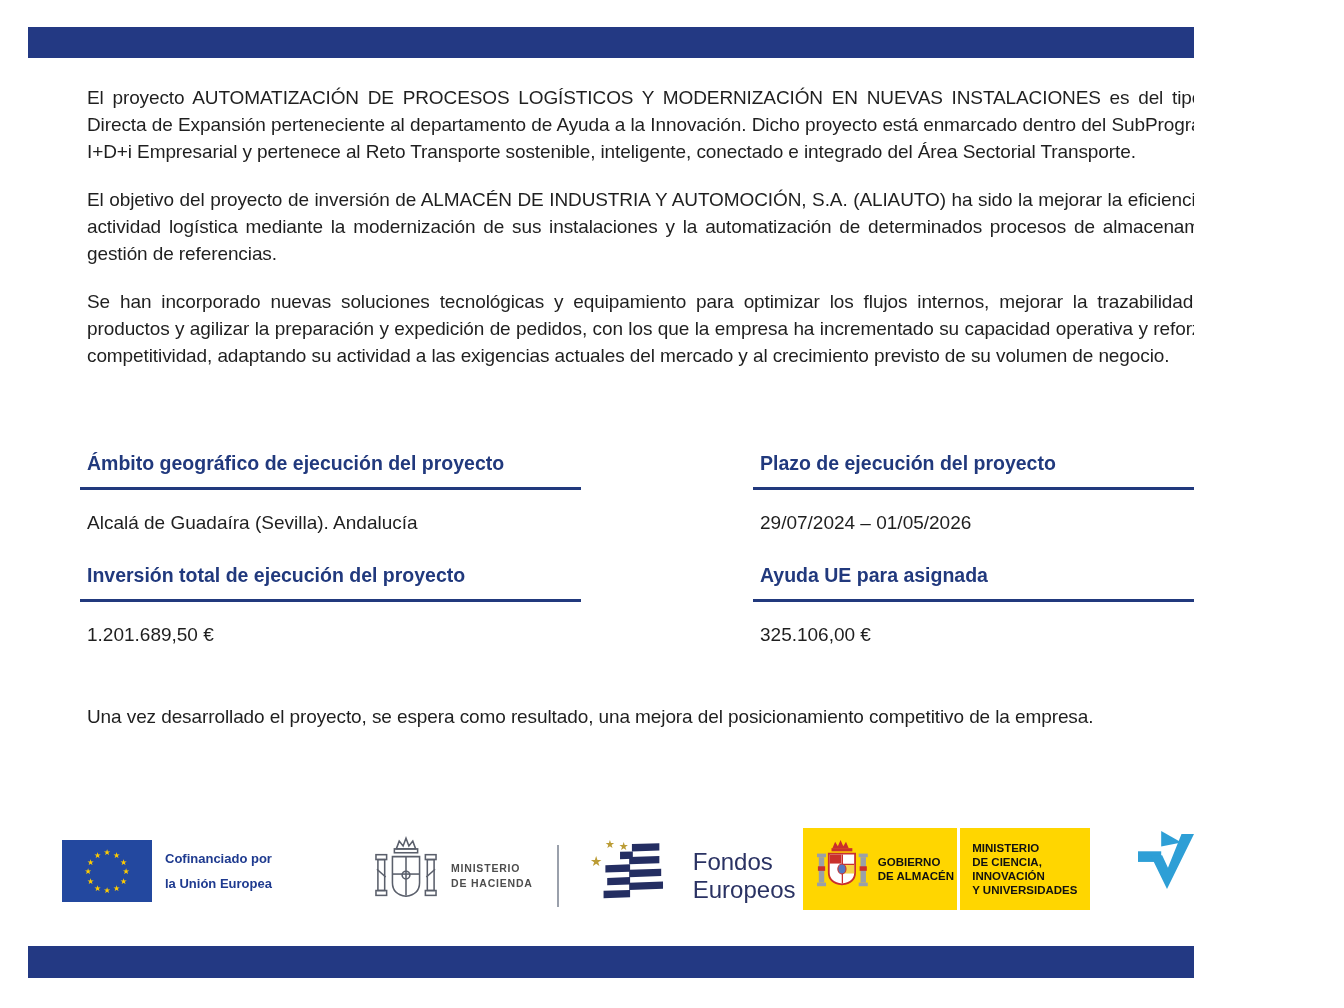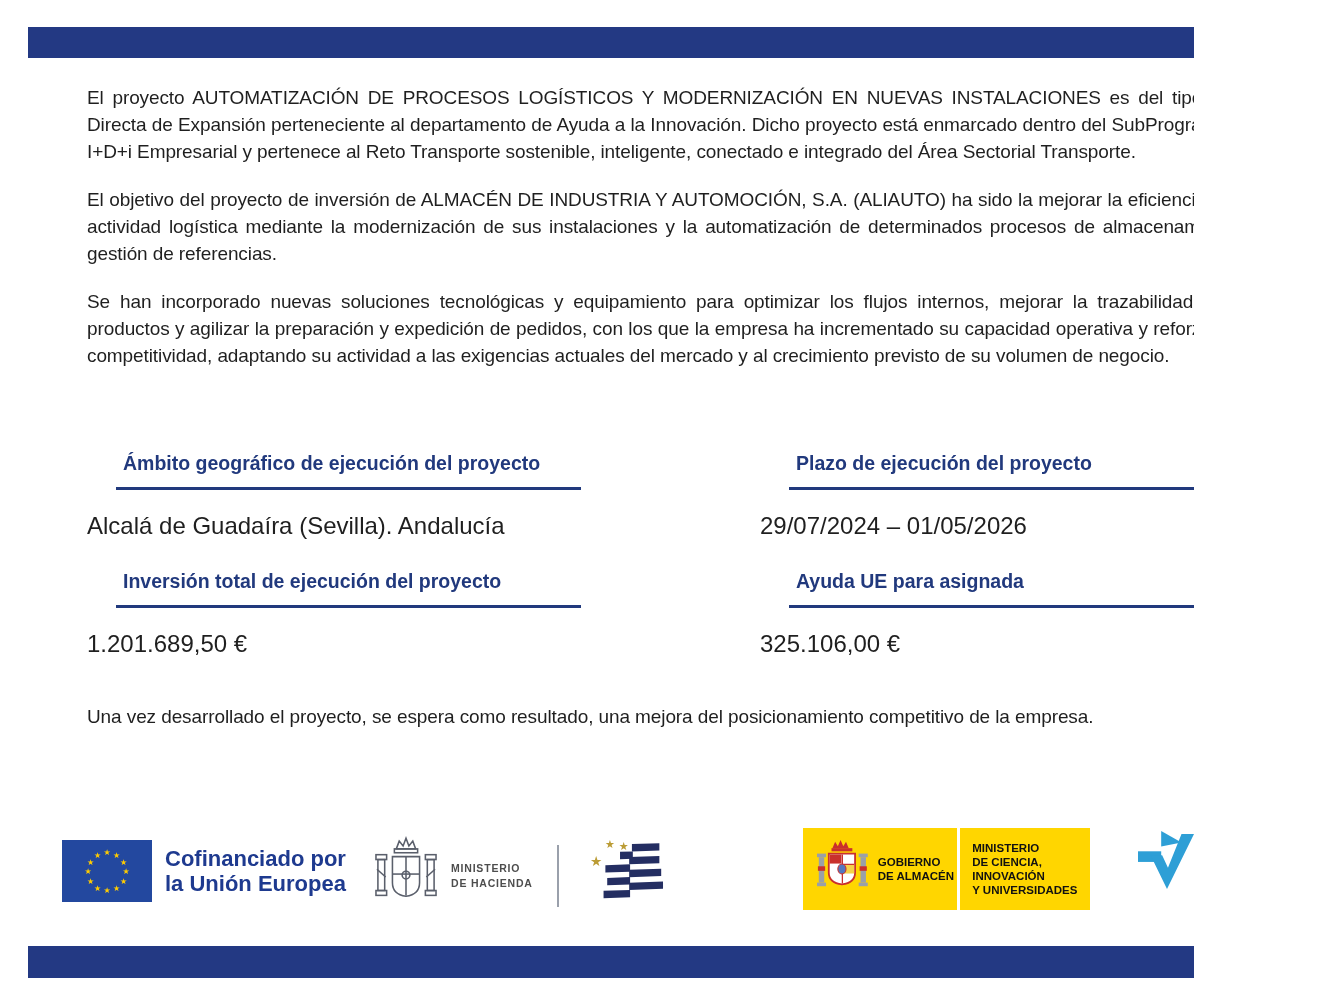--- a/index.html
+++ b/index.html
@@ -18,27 +18,27 @@
   }
   .paragraphs{top:84px;}
   .closing{top:703px;}
 
   .info-grid{
     position:absolute;left:80px;top:452px;width:1178px;
     display:grid;grid-template-columns:501px 505px;column-gap:172px;row-gap:30px;
   }
   .info-label{
     color:#21397d;font-weight:bold;font-size:19.5px;
-    padding:0 0 12px 7px;border-bottom:3px solid #21397d;margin-left:36px;
-  }
-  .info-value{margin-top:22px;padding-left:7px;font-size:24px;color:#1f1f1f;}
+    padding:0 0 12px 7px;border-bottom:3px solid #21397d;
+  }
+  .info-value{margin-top:22px;padding-left:7px;font-size:19px;color:#1f1f1f;}
 
   
   .logo-eu{position:absolute;left:62px;top:840px;display:flex;align-items:center;gap:13px;}
-  .logo-eu .eu-text{color:#1e3a8f;font-weight:bold;font-size:22px;line-height:25px;}
+  .logo-eu .eu-text{color:#1e3a8f;font-weight:bold;font-size:13px;line-height:25px;}
 
   .logo-hacienda-fondos{position:absolute;left:375px;top:833px;display:flex;align-items:center;gap:14px;}
   .hacienda-text{font-size:10.5px;font-weight:bold;color:#4d4d4d;letter-spacing:0.8px;line-height:15px;}
   .v-divider{width:2px;height:62px;background:#9aa0ab;margin:0 10px;}
   .fondos-text{font-size:24px;color:#2a3263;line-height:28px;}
 
   .logo-gobierno{
     position:absolute;left:803px;top:828px;width:287px;height:82px;background:#ffd600;
     display:flex;align-items:center;
   }
@@ -149,20 +149,24 @@
         <rect x="40" y="22" width="14" height="8"></rect>
           <rect x="53" y="14" width="30" height="8"></rect>
         <rect x="24" y="36" width="27" height="8"></rect>
           <rect x="50" y="28" width="33" height="8"></rect>
         <rect x="26" y="50" width="25" height="8"></rect>
           <rect x="50" y="42" width="35" height="8"></rect>
         <rect x="22" y="64" width="29" height="8"></rect>
           <rect x="50" y="56" width="37" height="8"></rect>
       </g>
     </svg>
+    <div class="fondos-text">
+      <div>Fondos</div>
+      <div>Europeos</div>
+    </div>
   </div>
 
   <div class="logo-gobierno">
     <svg class="gob-crest" width="56" height="66" viewBox="0 0 56 66">
       <path d="M17,10 l3,-7 3,5 3,-7 3,7 3,-5 3,7 z" fill="#c9302c"></path>
       <rect x="16" y="10" width="23" height="3.5" fill="#c9302c"></rect>
       <path d="M13,16 h29 v21 q0,11 -14.5,13 q-14.5,-2 -14.5,-13 z" fill="#fff" stroke="#c9302c" stroke-width="2"></path>
       <rect x="14" y="17" width="13" height="10" fill="#c9302c"></rect>
       <rect x="28" y="28" width="13" height="10" fill="#f5d24b"></rect>
       <path d="M28,28 h13 M28,17 v32" stroke="#c9302c" stroke-width="1.4" fill="none"></path>

